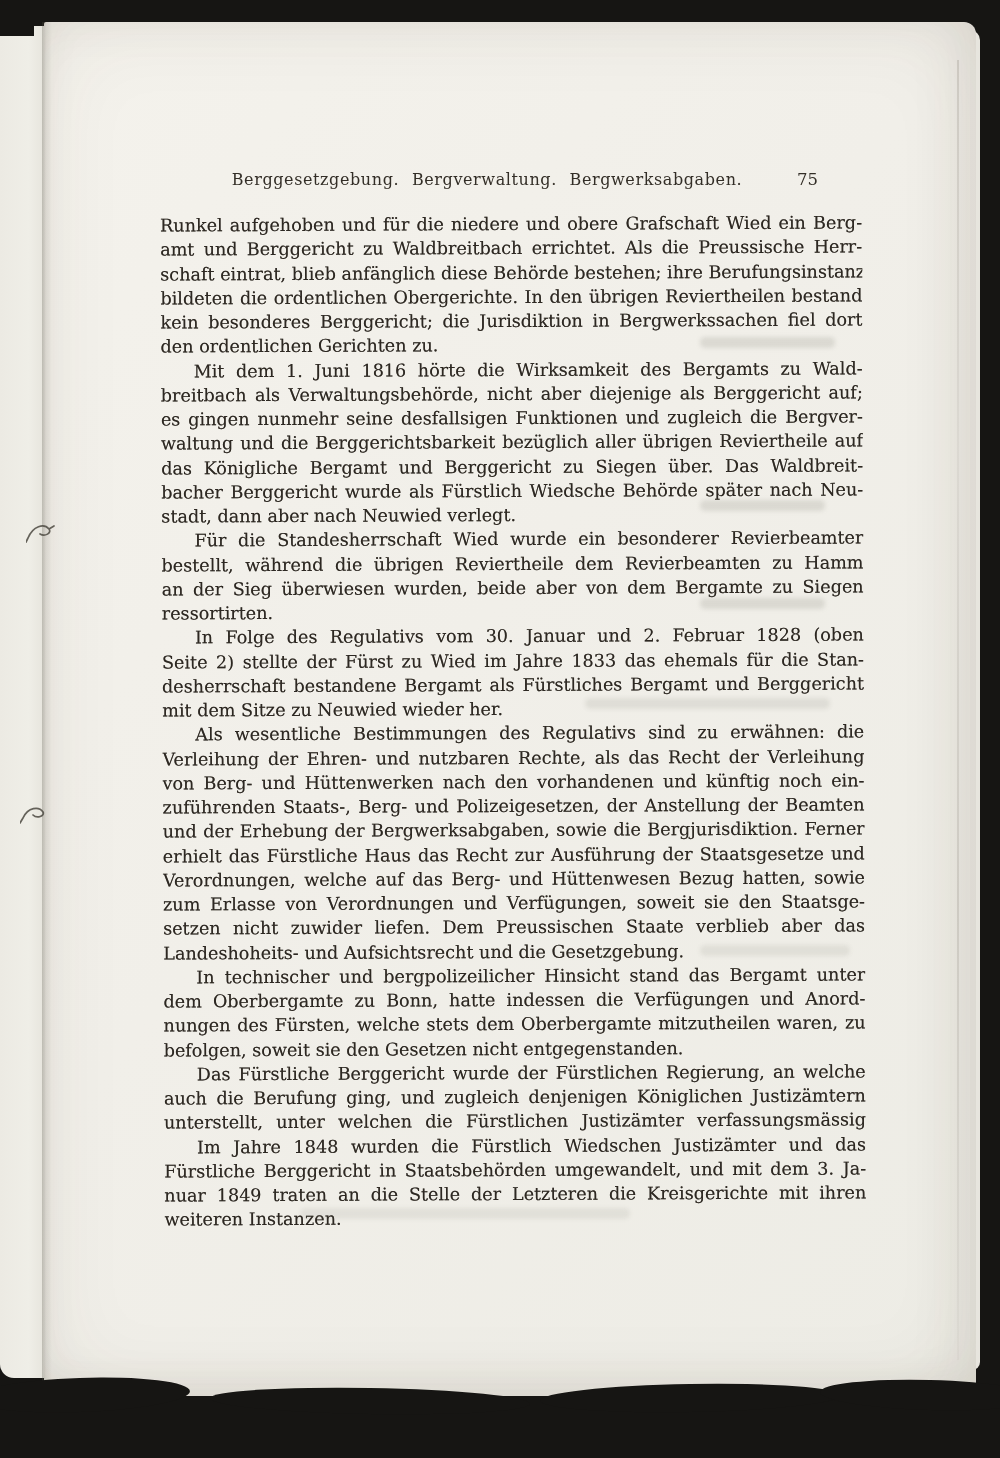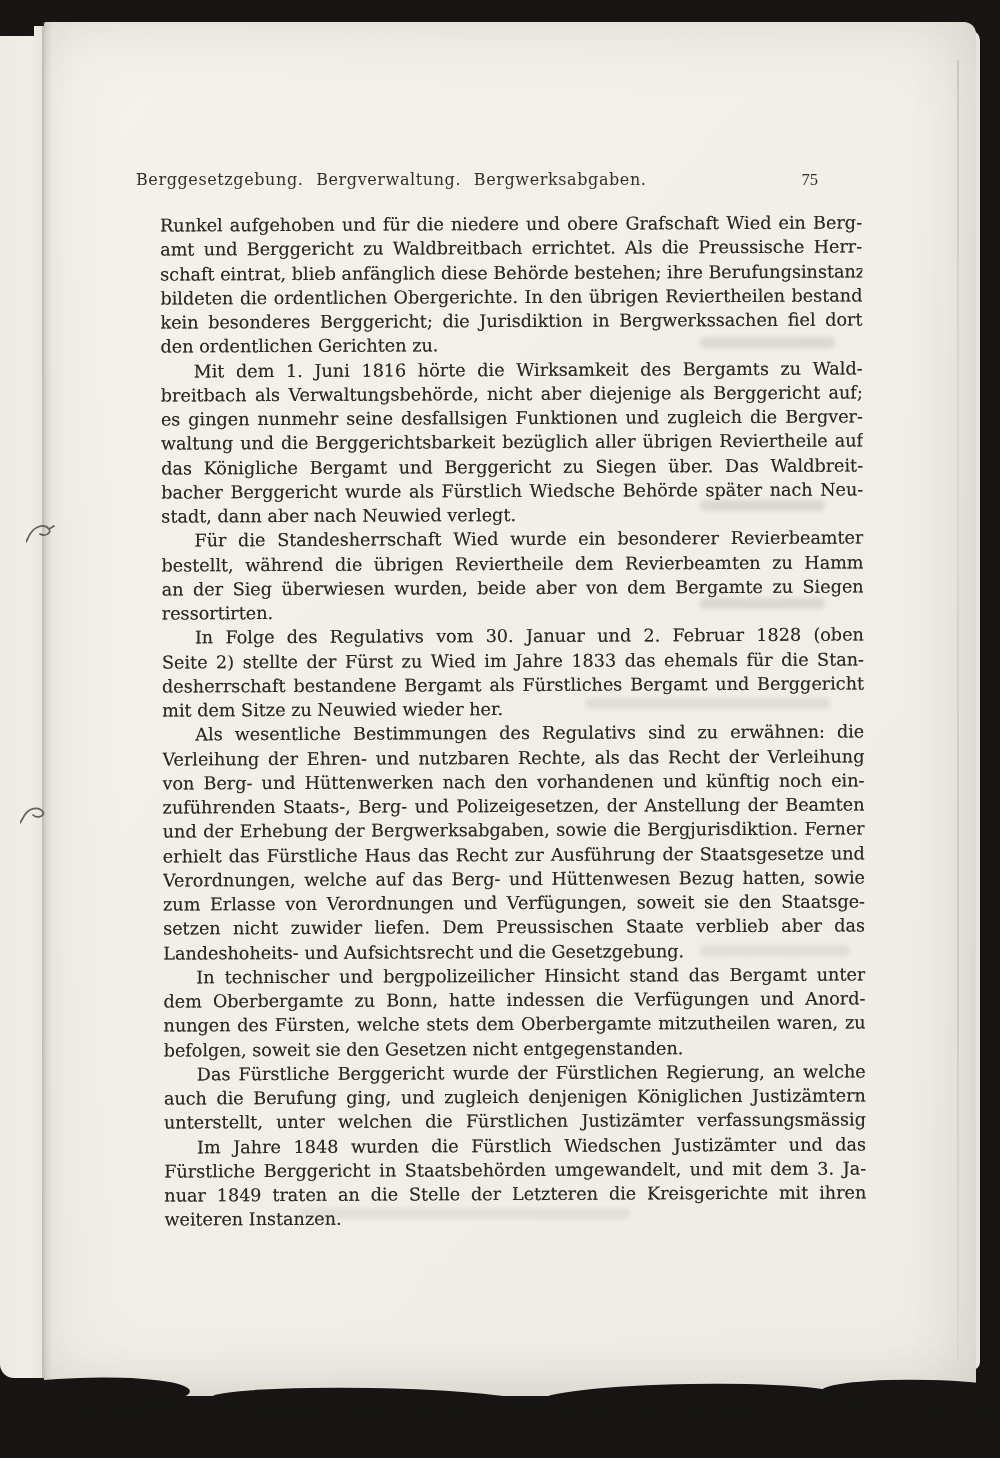--- a/index.html
+++ b/index.html
@@ -63,28 +63,27 @@
   .wave.w2 { left: 210px; top: 1388px; width: 320px; height: 26px; transform: rotate(1deg); }
   .wave.w3 { left: 540px; top: 1384px; width: 300px; height: 28px; transform: rotate(-1deg); }
   .wave.w4 { left: 820px; top: 1380px; width: 220px; height: 30px; transform: rotate(1.5deg); }
 
   .header {
     position: absolute; left: 116px; top: 148px;
     width: 702px; height: 24px;
     color: #332e27;
   }
   .running-title {
-    display: block; text-align: left;
+    display: block; text-align: center;
     font-size: 16px; letter-spacing: 0.6px; word-spacing: 7px;
     transform: translateX(-24px);
   }
   .pagenum {
     position: absolute; right: 44px; top: 0;
     font-size: 16.5px;
-    font-family: Liberation Serif, serif;
   }
 
   .text-block {
     position: absolute; left: 116px; top: 190px;
     width: 702px;
     transform: rotate(-0.25deg);
     transform-origin: 50% 0;
     color: #2d2822;
     text-shadow: 0 0 0.4px rgba(45,40,34,0.55);
   }

